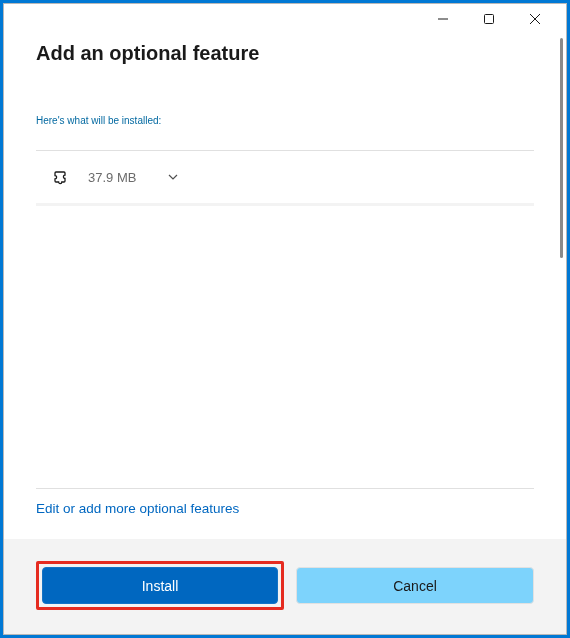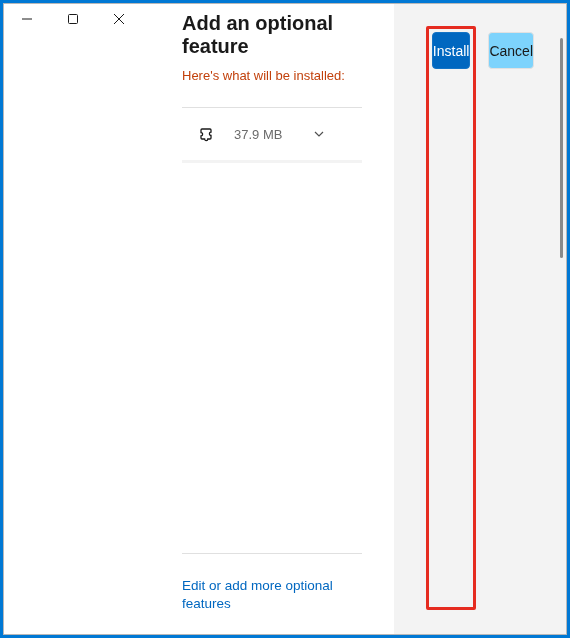--- a/index.html
+++ b/index.html
@@ -15,20 +15,21 @@
       justify-content: center;
       width: 570px;
       height: 638px;
       overflow: hidden;
     }
     .window {
       background: #ffffff;
       width: 564px;
       height: 632px;
       display: flex;
+      flex-direction: column;
       position: relative;
       border: 1px solid #b8b8b8;
     }
     .titlebar {
       height: 30px;
       display: flex;
       justify-content: flex-end;
       align-items: center;
       padding-right: 8px;
       gap: 0;
@@ -52,23 +53,24 @@
       flex-direction: column;
       overflow: hidden;
     }
     .page-title {
       font-size: 20px;
       font-weight: 600;
       color: #1a1a1a;
       margin-bottom: 10px;
     }
     .subtitle {
-      font-size: 13px;
-      color: #c2410c;
+      font-size: 10px;
+      color: #0369a1;
       margin-bottom: 24px;
+      margin-top: 40px;
     }
     .feature-list {
       border-top: 1px solid #e0e0e0;
     }
     .feature-item {
       display: flex;
       align-items: center;
       padding: 16px 14px 16px 14px;
       border-bottom: 3px solid #f3f3f3;
       gap: 18px;
@@ -96,21 +98,21 @@
     .chevron {
       flex-shrink: 0;
       display: flex;
       align-items: center;
     }
     .spacer {
       flex: 1;
     }
     .link-section {
       border-top: 1px solid #e0e0e0;
-      padding-top: 22px;
+      padding-top: 10px;
       padding-bottom: 22px;
     }
     .link {
       color: #0067c0;
       font-size: 13.5px;
       cursor: pointer;
     }
     .footer {
       background: #f3f3f3;
       padding: 22px 32px 24px 32px;

